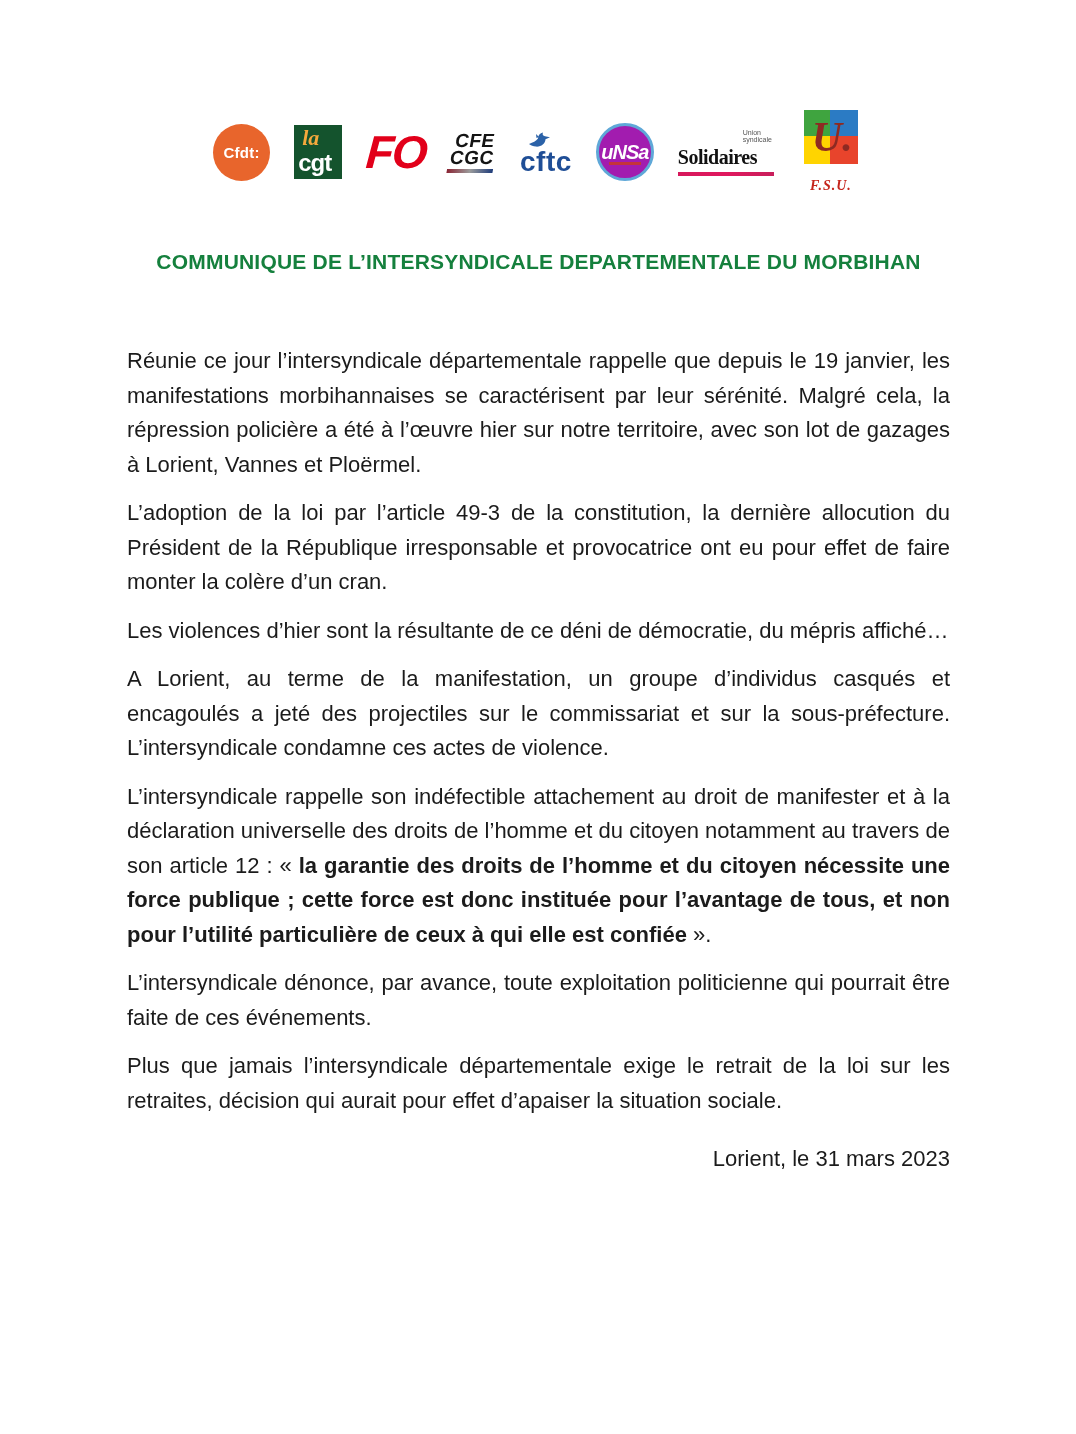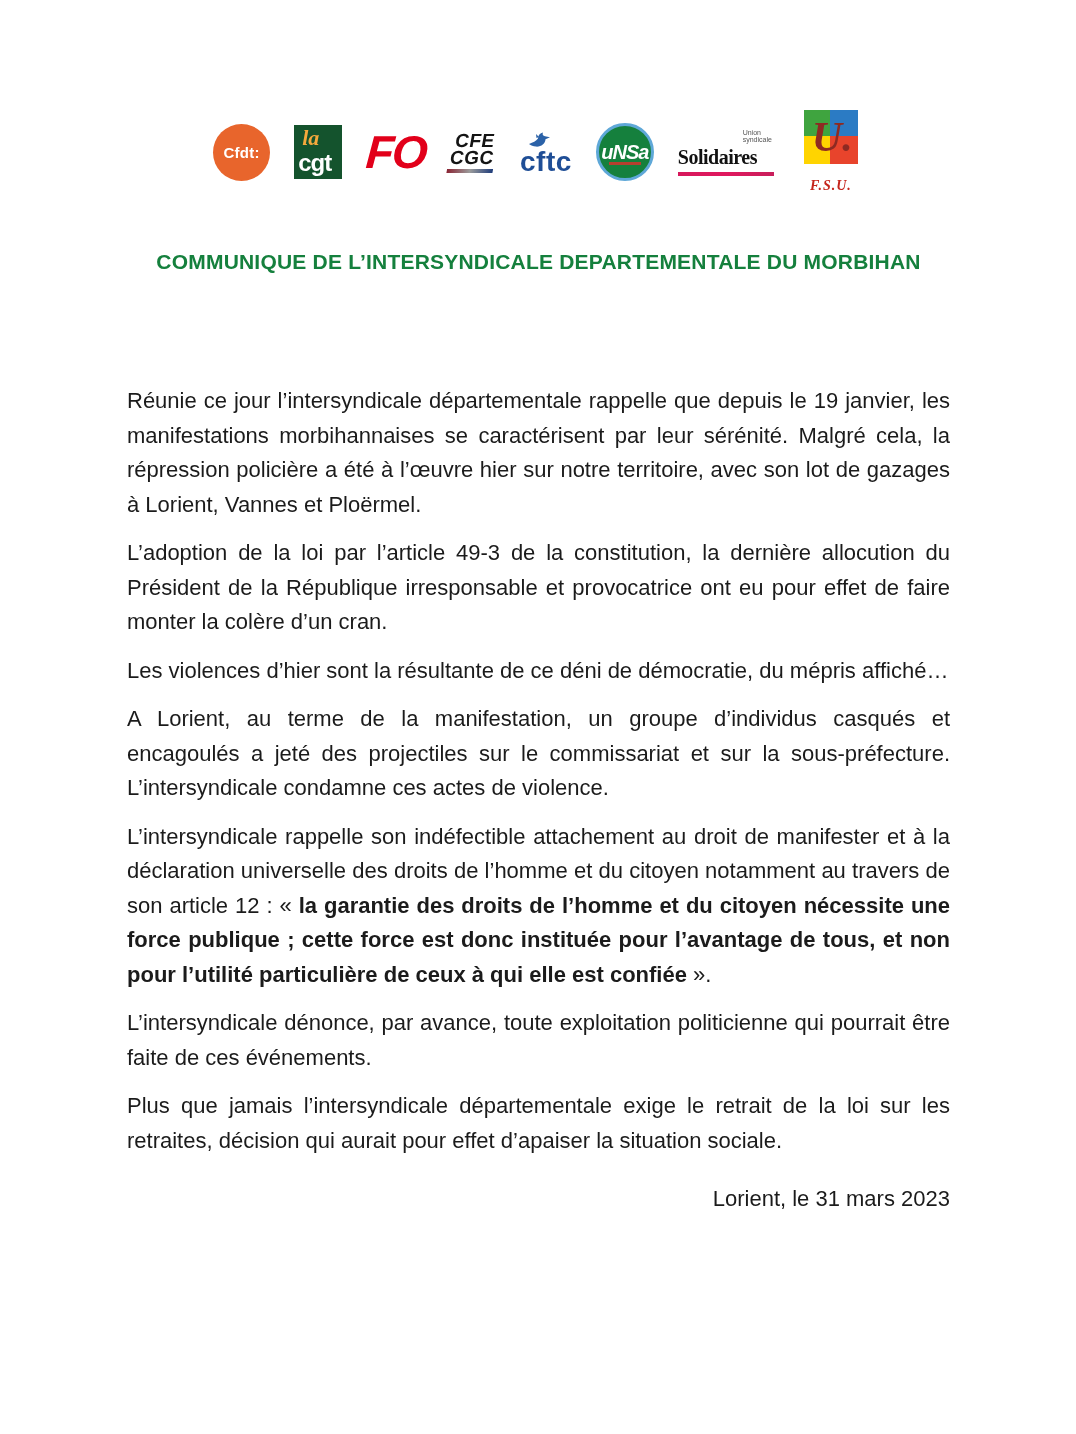--- a/index.html
+++ b/index.html
@@ -70,21 +70,21 @@
   .cftc { align-items: center; }
   .cftc-dove { width: 26px; height: 20px; margin-left: -14px; }
   .cftc-text {
     color: #1F4E96; font-weight: 800; font-size: 28px; line-height: 22px;
     letter-spacing: 0.5px;
   }
 
   .unsa-circle {
     position: relative;
     width: 58px; height: 58px; border-radius: 50%;
-    background: #15803d;
+    background: #a21caf;
     border: 3px solid #5FA8D8;
     box-sizing: border-box;
     display: flex; align-items: center; justify-content: center;
   }
   .unsa-text {
     color: #fff; font-weight: 800; font-style: italic;
     font-size: 20px; letter-spacing: -1px;
   }
   .unsa-strip {
     position: absolute; bottom: 13px; left: 10px; right: 10px;
@@ -134,21 +134,21 @@
 
   
   .title {
     margin: 52px 0 0 0;
     text-align: center;
     font-size: 21px; font-weight: 700;
     color: #15803d;
     letter-spacing: 0.2px;
   }
   .body {
-    margin-top: 110px;
+    margin-top: 70px;
     font-size: 22px;
     line-height: 34.5px;
     text-align: justify;
   }
   .para { margin: 0 0 14px 0; }
   .para strong { font-weight: 700; }
   .dateline {
     margin-top: 28px;
     text-align: right;
     font-size: 22px;

